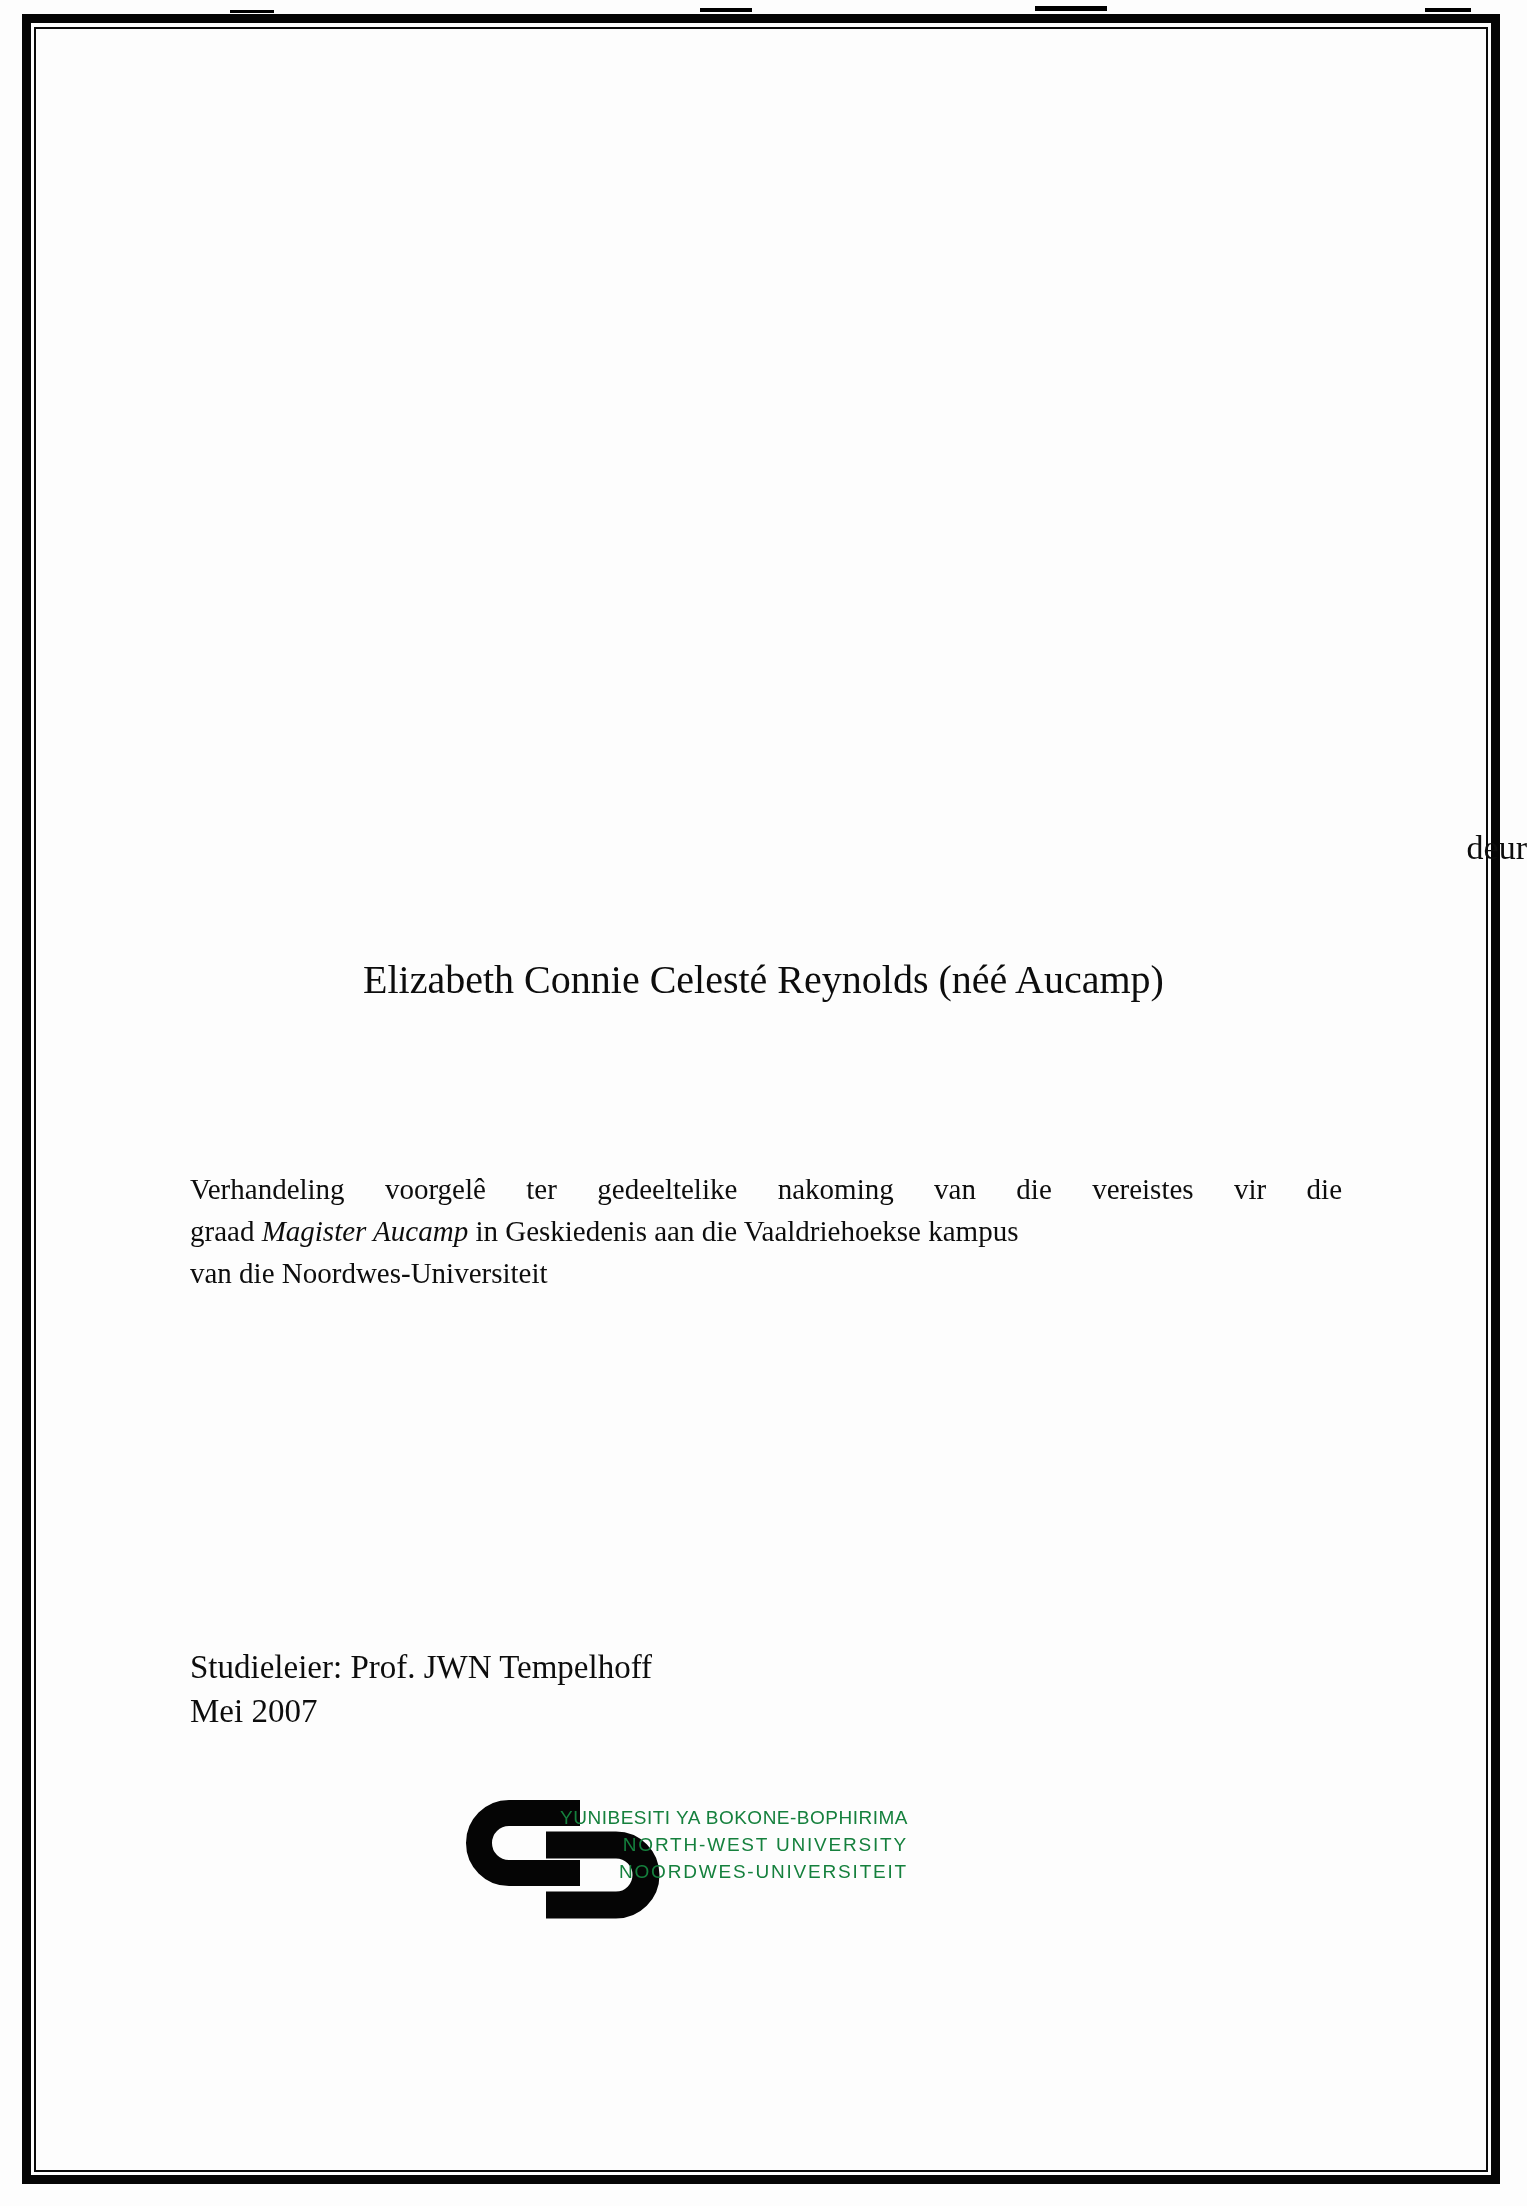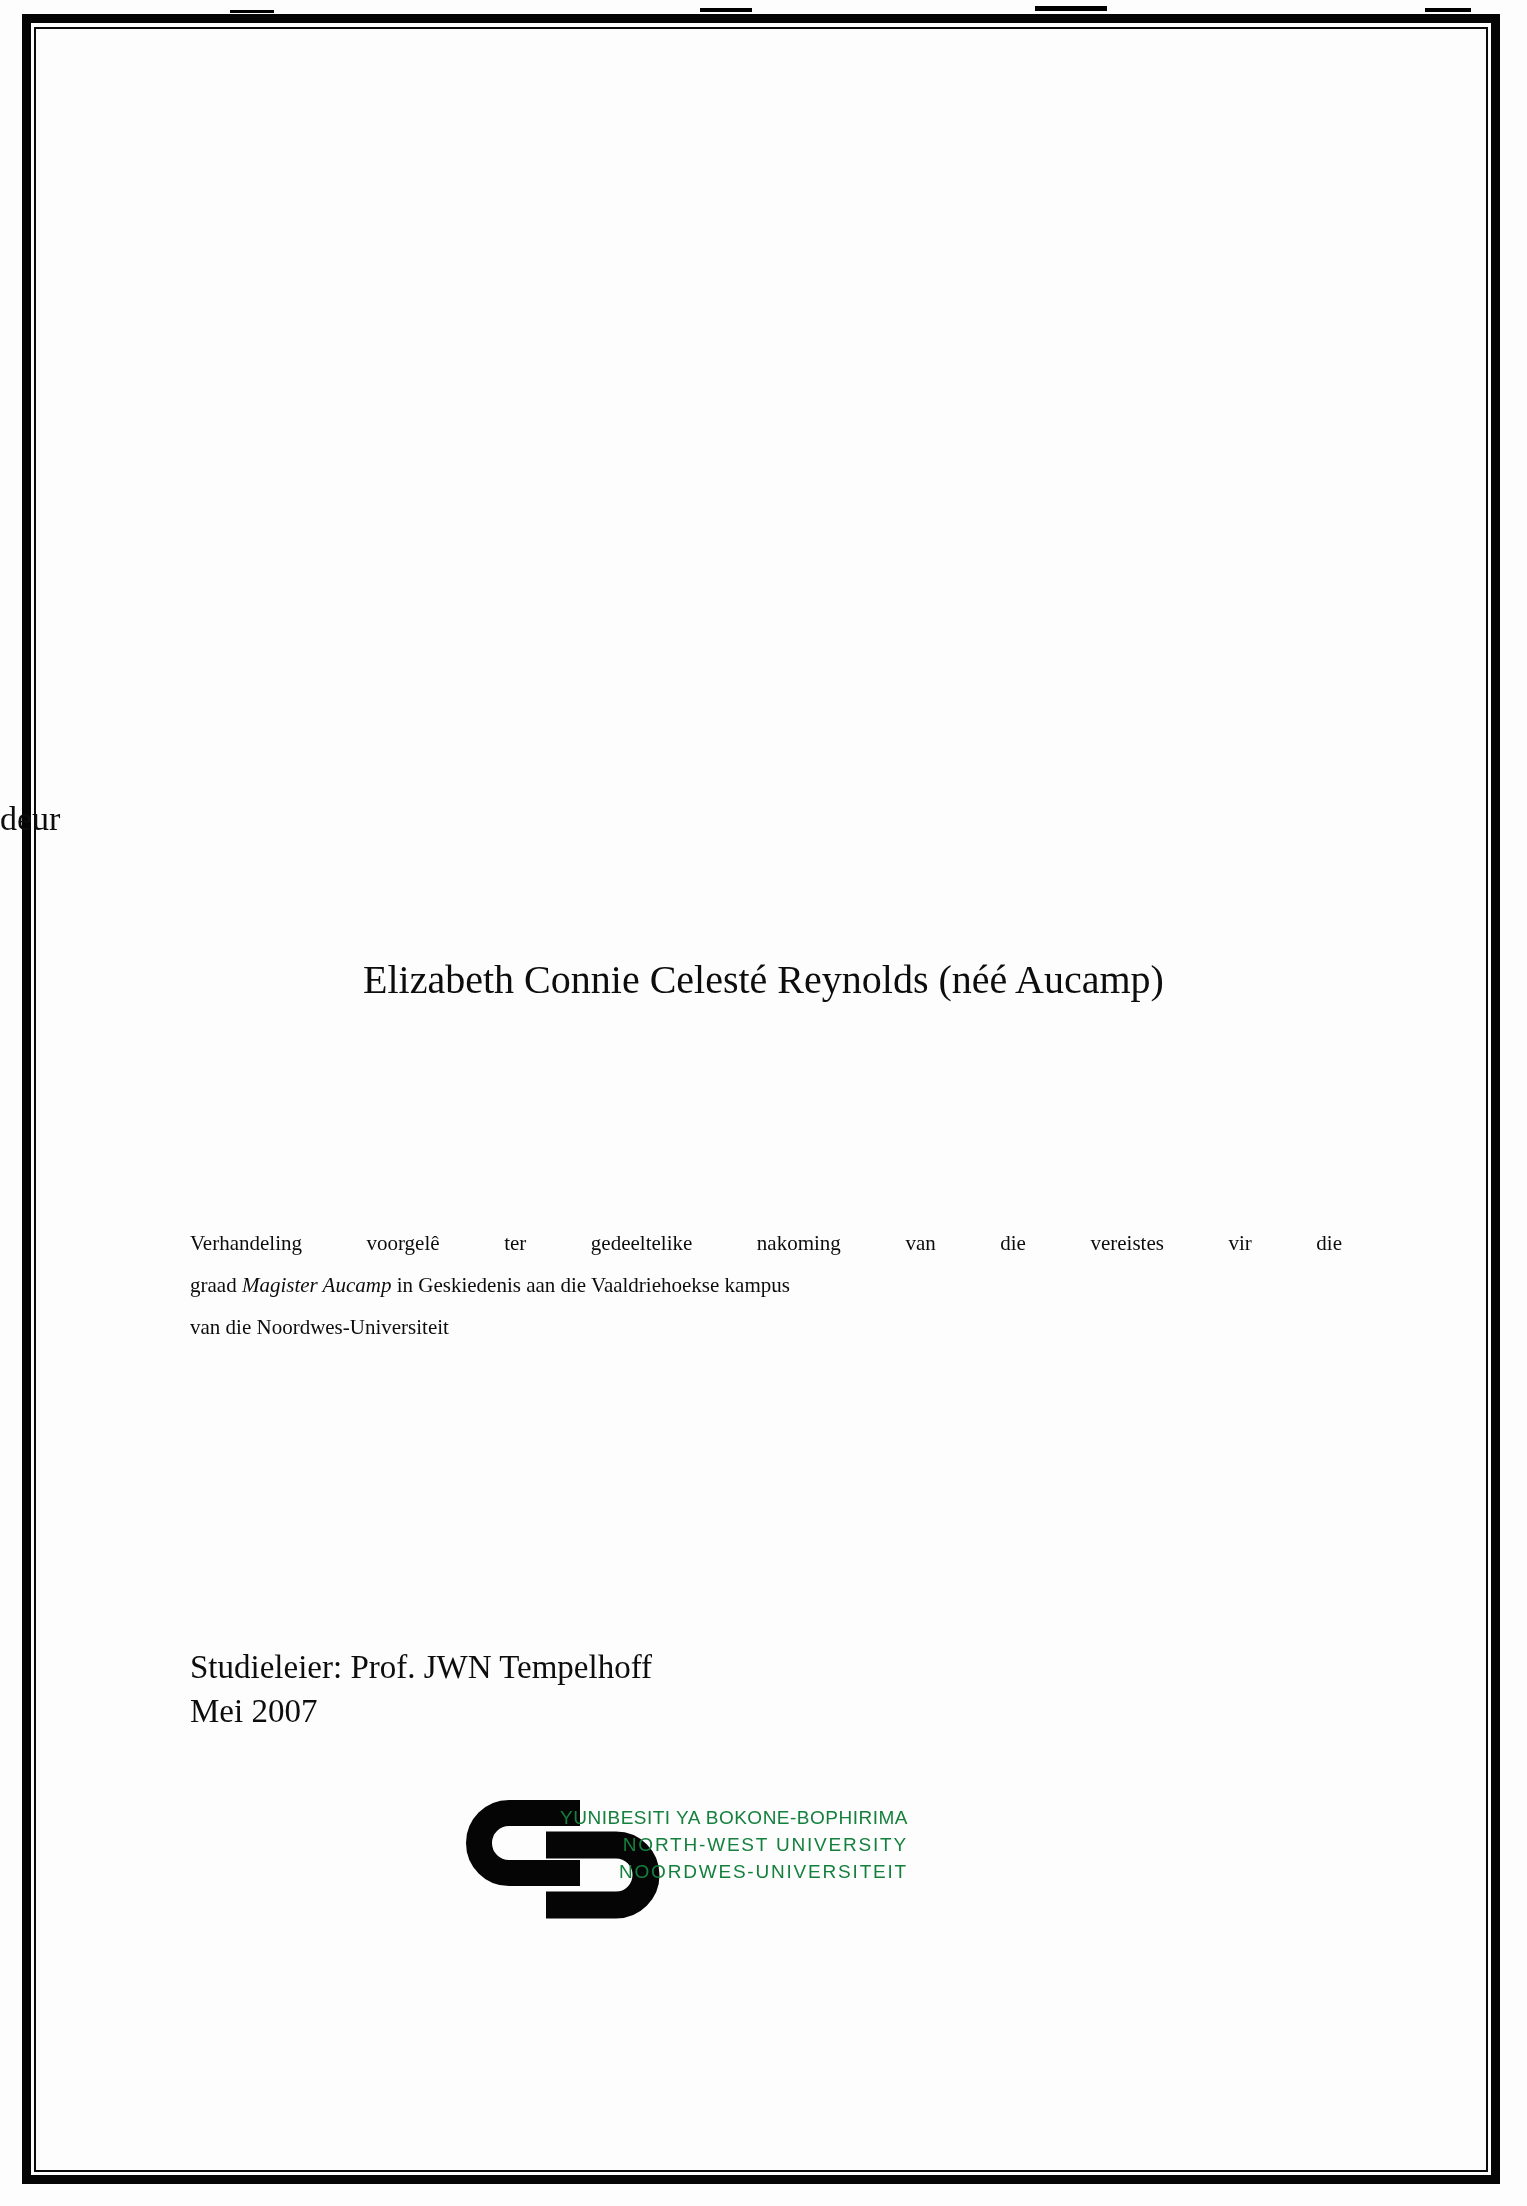--- a/index.html
+++ b/index.html
@@ -27,30 +27,30 @@
   
   .artifact { position:absolute; background:#000; }
 
   .title-block {
     position:absolute; top:392px; left:100px; width:1327px;
     text-align:center;
     font-size:43px; line-height:79px;
     letter-spacing:0.5px;
   }
   .byline {
-    position:absolute; top:800px; left:0; width:1527px;
-    text-align:left; font-size:34px;
+    position:absolute; top:829px; left:0; width:1527px;
+    text-align:right; font-size:34px;
   }
   .author {
     position:absolute; top:956px; left:0; width:1527px;
     text-align:center; font-size:40px;
   }
   .declaration {
-    position:absolute; top:1222px; left:190px; width:1152px;
-    font-size:21px; line-height:42px;
+    position:absolute; top:1168px; left:190px; width:1152px;
+    font-size:29px; line-height:42px;
   }
   .declaration .just { text-align:justify; text-align-last:justify; }
   .declaration i { font-style:italic; }
   .supervisor-block {
     position:absolute; top:1645px; left:190px;
     font-size:33px; line-height:44px;
   }
   .logo {
     position:absolute; top:1798px; left:463px;
     width:460px; height:135px;

